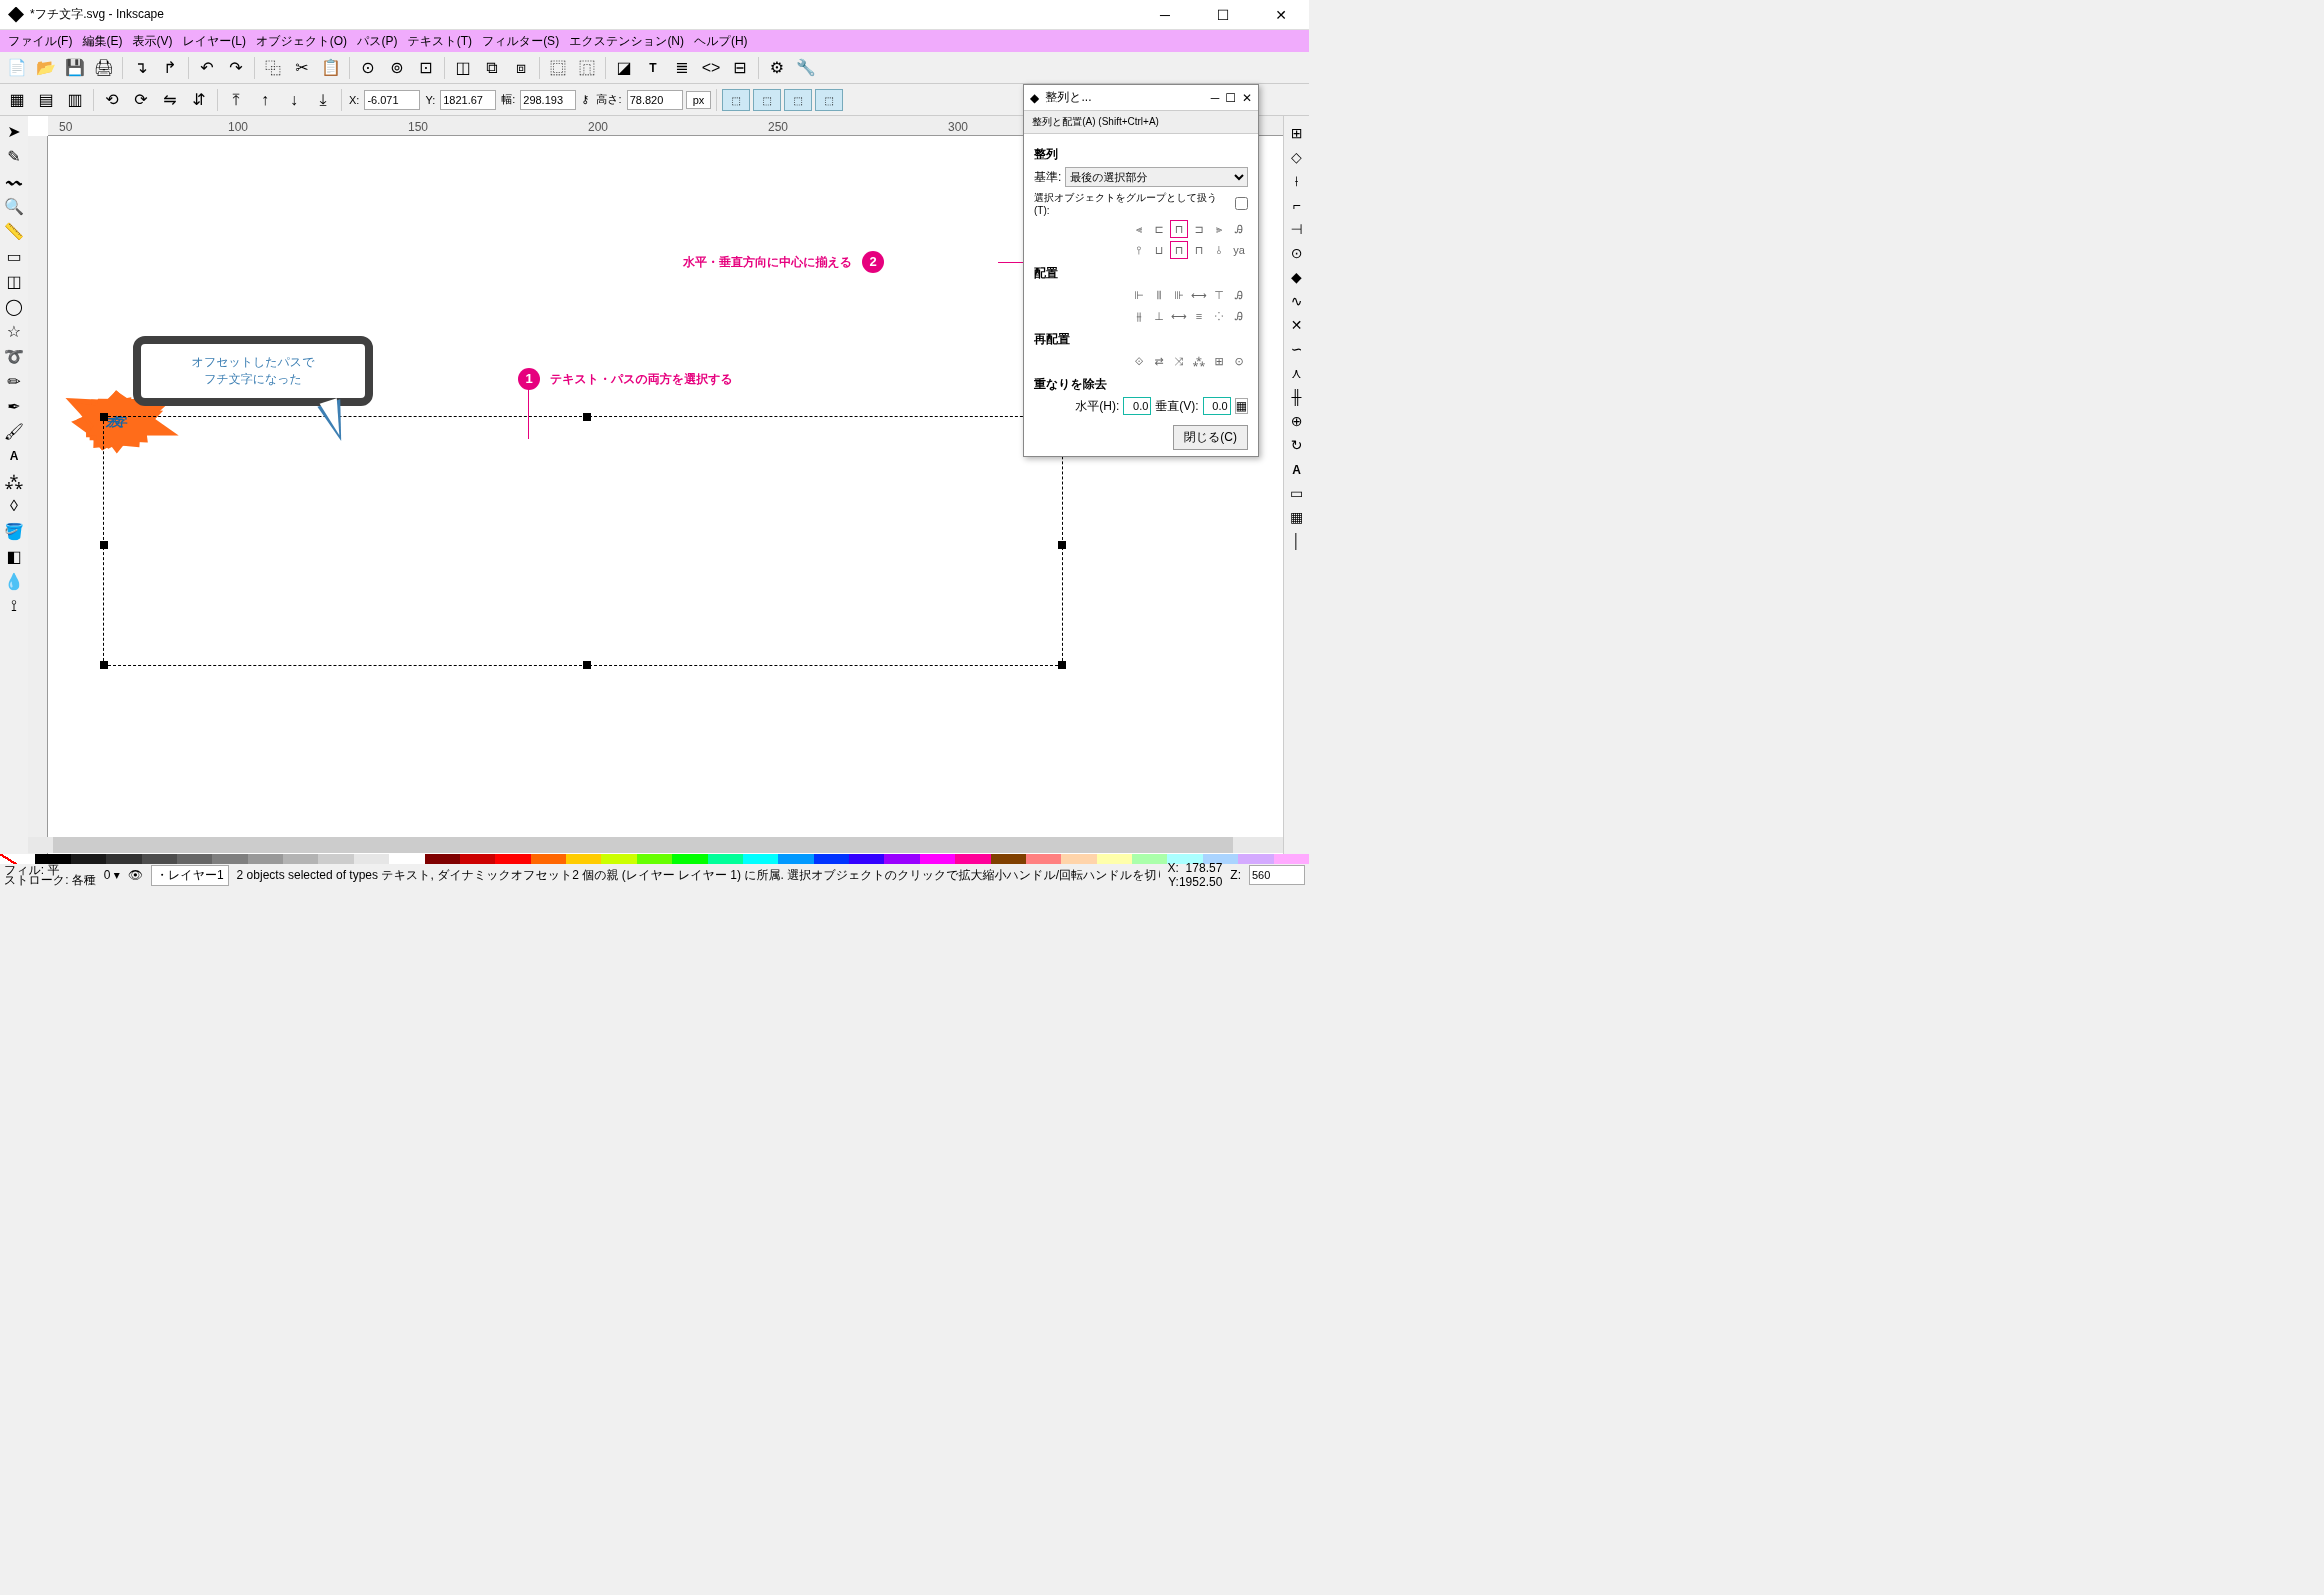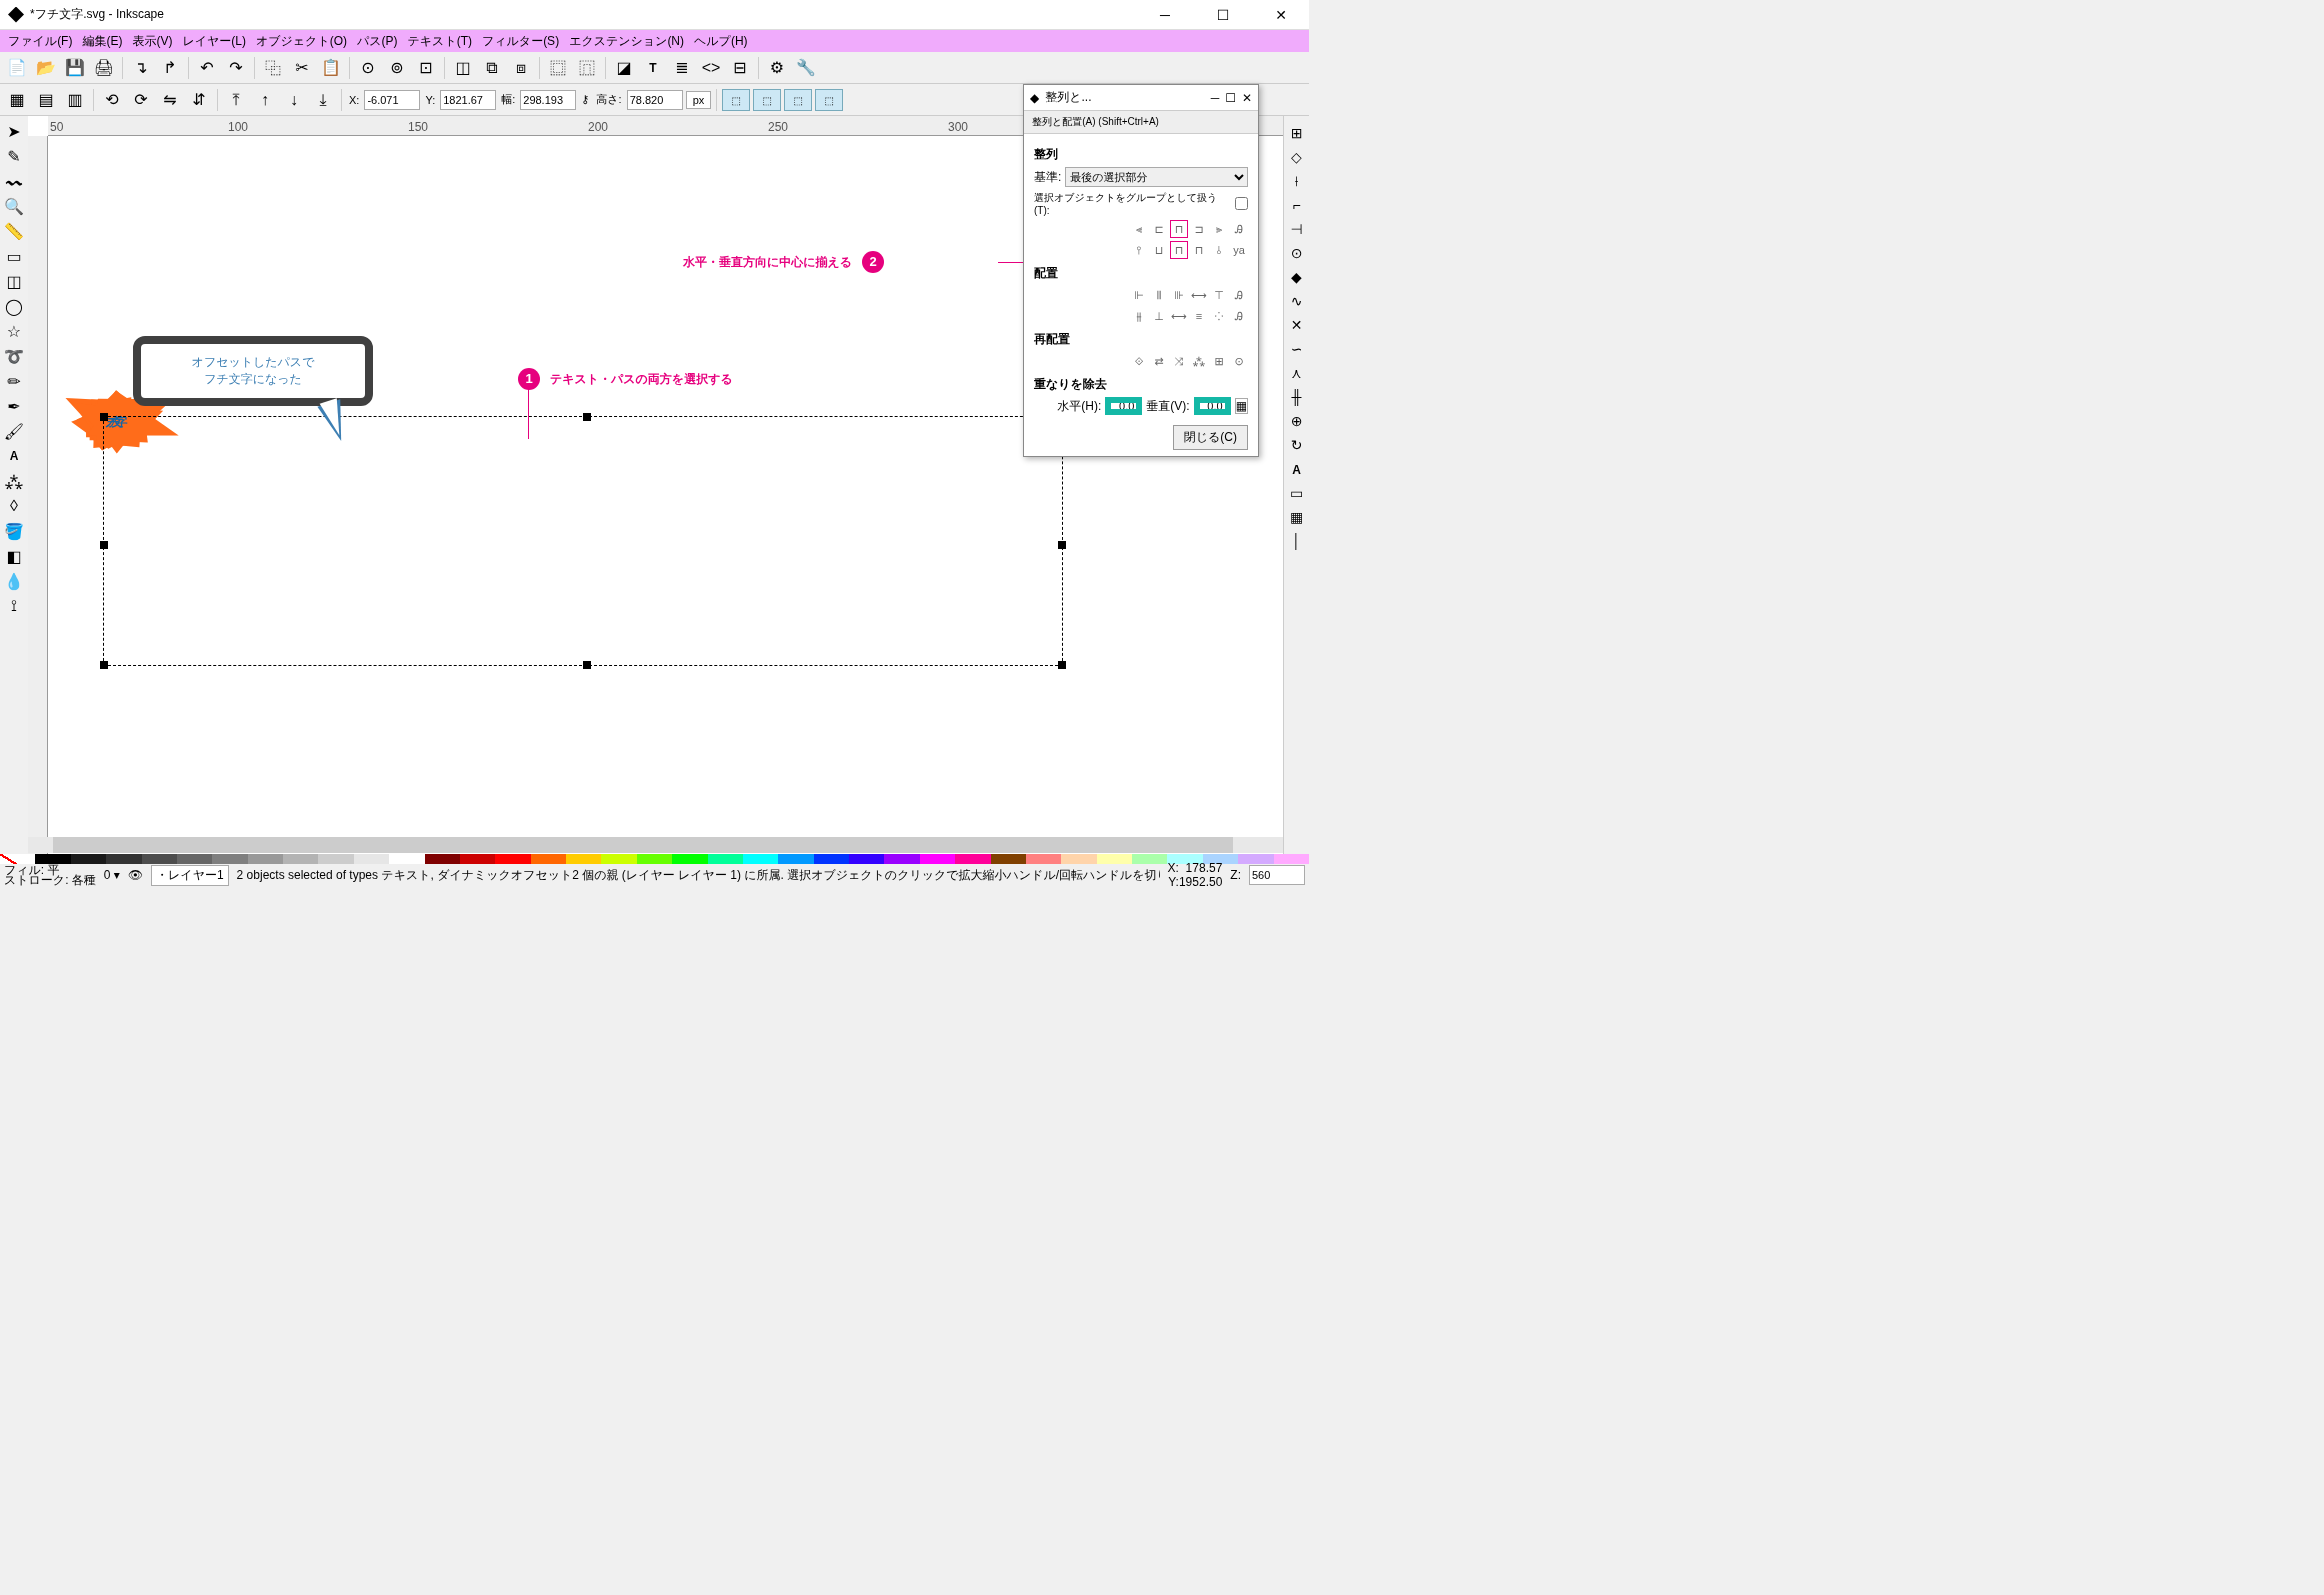--- a/index.html
+++ b/index.html
@@ -46,21 +46,21 @@
 .dlg-title .tt{flex:1;font-size:12px}
 .dlg-tab{padding:4px 8px;background:#eee;border-bottom:1px solid #ccc;font-size:10px}
 .dlg-body{padding:6px 10px;font-size:11px}
 .dlg-sec{font-weight:bold;margin:6px 0 4px}
 .dlg-row{display:flex;align-items:center;gap:4px;margin:4px 0}
 .dlg-row select{flex:1;height:20px;border:1px solid #aaa;font-size:11px}
 .ico-grid{display:flex;gap:2px;justify-content:flex-end;flex-wrap:wrap;margin:3px 0}
 .ico-grid .ic{width:18px;height:18px;border:1px solid transparent;text-align:center;line-height:16px;font-size:11px;color:#666}
 .ico-grid .ic.hl{border:1px solid #e6007e}
 .dlg-btn{float:right;padding:3px 10px;border:1px solid #999;background:#eee;margin-top:6px}
-.dlg-inp{width:37px;height:18px;border:6px solid #14b8a6;font-size:11px;text-align:right;padding-right:2px}
+.dlg-inp{width:28px;height:18px;border:1px solid #14b8a6;font-size:11px;text-align:right;padding-right:2px}
 .palette{position:absolute;bottom:22px;left:0;right:0;height:22px;display:flex}
 .palette .sw{flex:1;height:100%}
 .palette .none{background:#fff;position:relative}
 .palette .none::after{content:"";position:absolute;inset:0;background:linear-gradient(to top right,transparent 47%,red 47%,red 53%,transparent 53%)}
 .statusbar{position:absolute;bottom:12px;left:0;right:0;height:22px;background:#f0f0f0;display:flex;align-items:center;padding:0 4px;font-size:11px;gap:8px}
 .statusbar .fill-stroke{display:flex;flex-direction:column;font-size:10px;line-height:10px}
 .statusbar .layer-sel{border:1px solid #aaa;padding:1px 4px;background:#fff}
 .statusbar .msg{flex:1;white-space:nowrap;overflow:hidden}
 .statusbar .coords{font-family:monospace;font-size:11px;text-align:right;white-space:pre}
 .scroll-h{position:absolute;bottom:45px;left:28px;right:26px;height:16px;background:#e8e8e8}
@@ -184,21 +184,21 @@
     <div class="tool">⁂</div>
     <div class="tool">◊</div>
     <div class="tool">🪣</div>
     <div class="tool">◧</div>
     <div class="tool">💧</div>
     <div class="tool">⟟</div>
   </div>
 
   <div class="canvas-wrap">
     <div class="ruler-h">
-      <span style="left:2px">50</span>
+      <span style="left:11px">50</span>
       <span style="left:180px">100</span>
       <span style="left:360px">150</span>
       <span style="left:540px">200</span>
       <span style="left:720px">250</span>
       <span style="left:900px">300</span>
       <span style="left:1080px">350</span>
     </div>
     <div class="ruler-v"></div>
     <div class="canvas">
       <div class="big-text">

